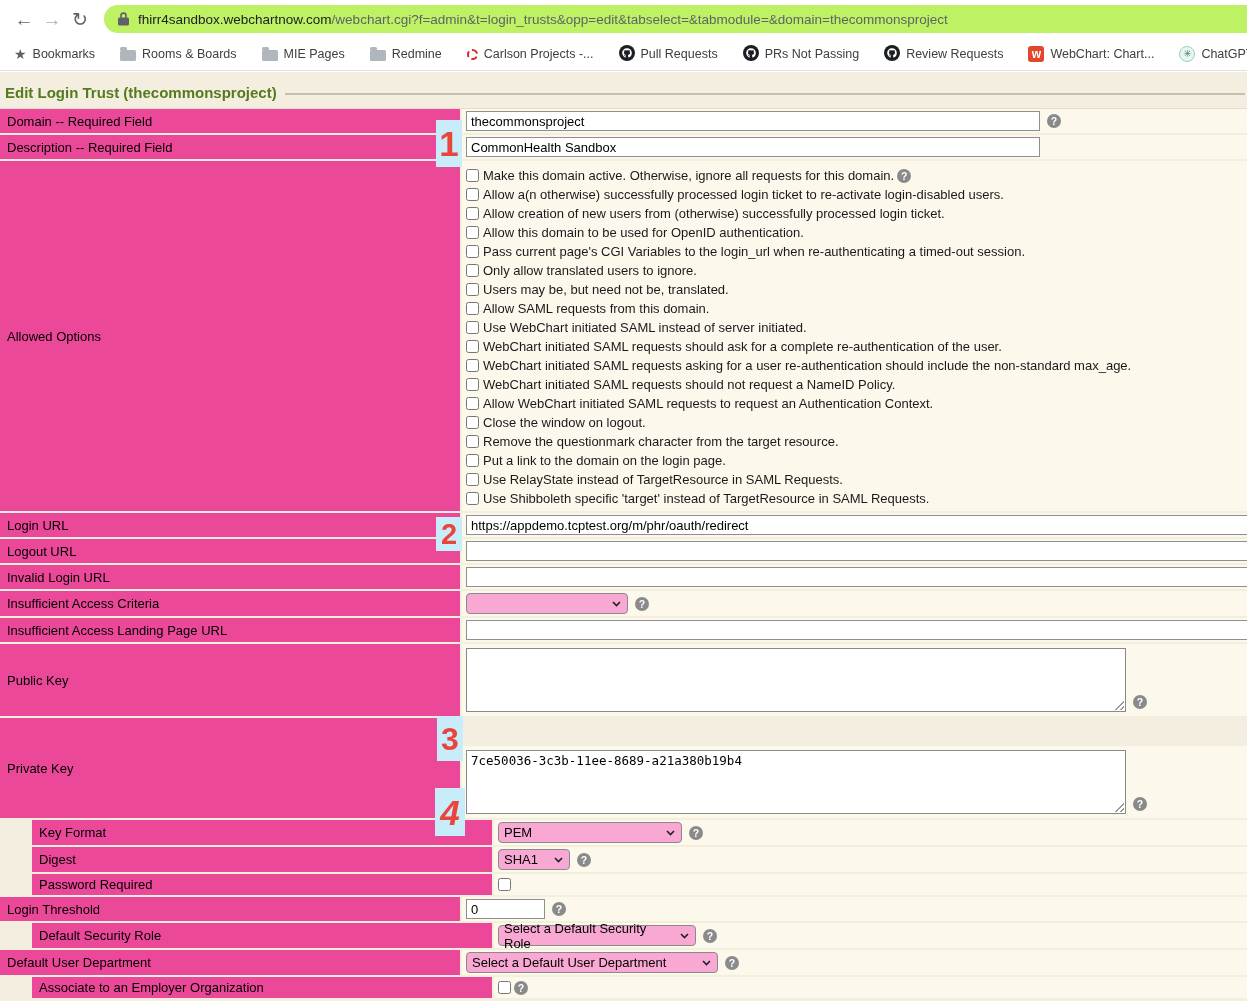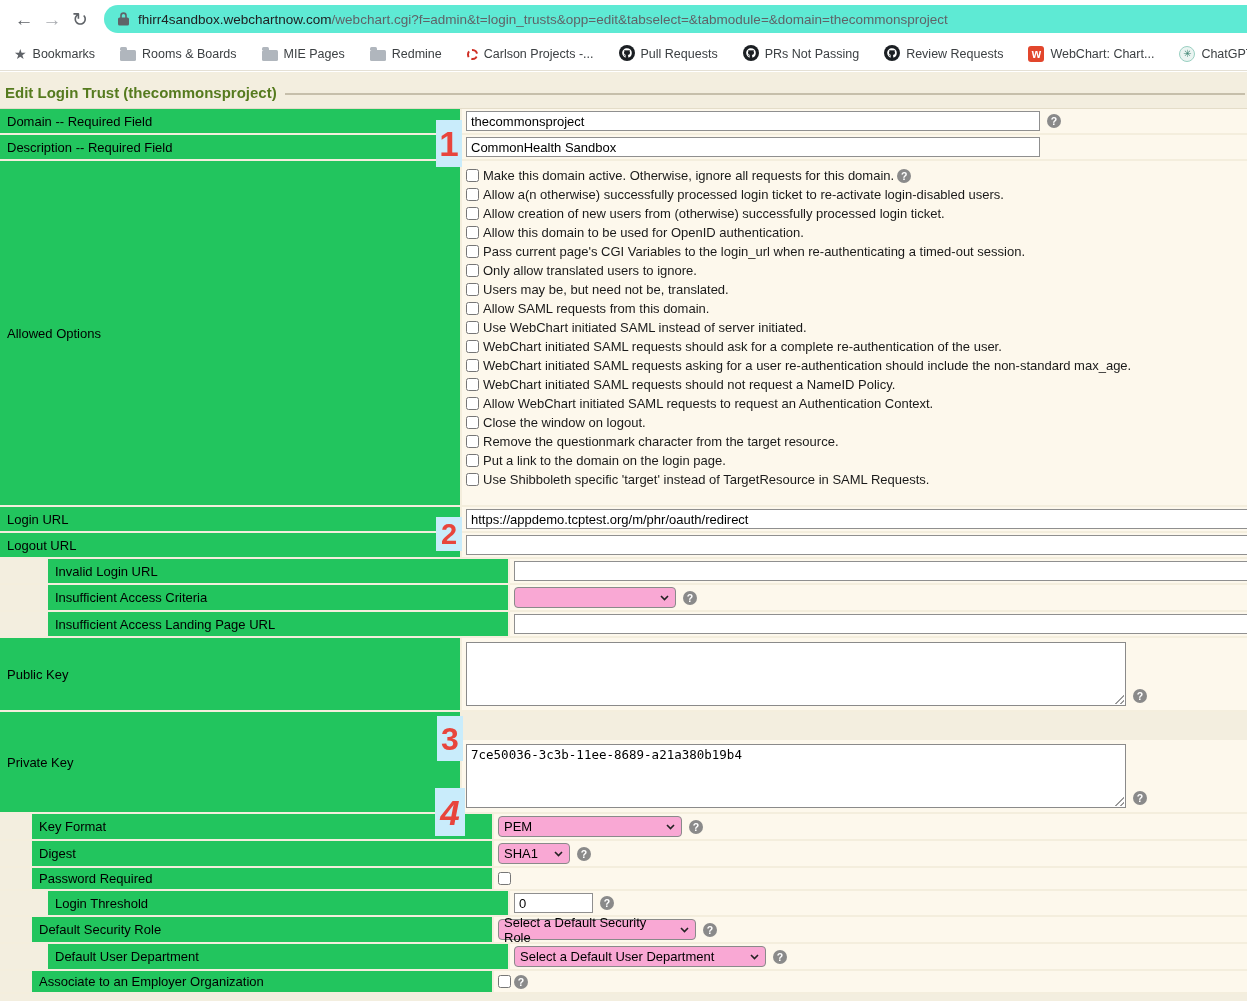--- a/index.html
+++ b/index.html
@@ -7,21 +7,21 @@
   body {
     width:1247px; height:1001px; overflow:hidden; position:relative;
     font-family:"Liberation Sans", sans-serif; background:#ffffff;
   }
 
   
   .chrome { height:38px; background:#fff; display:flex; align-items:center; padding-left:10px; }
   .nav-ico { width:28px; text-align:center; font-size:19px; color:#5f6368; flex:none; line-height:1; }
   .nav-ico.fwd { color:#a8abb0; }
   .url-pill {
-    flex:1; height:28px; margin-left:10px; background:#5eead4;
+    flex:1; height:28px; margin-left:10px; background:#bef264;
     border-radius:14px 0 0 14px; display:flex; align-items:center;
     padding-left:14px; white-space:nowrap; overflow:hidden;
   }
   .lock { margin-right:9px; flex:none; display:inline-flex; }
   .url-domain { color:#202124; font-size:13.5px; }
   .url-path { color:#5f6368; font-size:13.5px; }
 
   
   .bookmarks { height:33px; background:#fff; display:flex; align-items:center;
     padding-left:14px; gap:25px; border-bottom:1px solid #e4e0d5; white-space:nowrap; overflow:hidden; }
@@ -38,26 +38,26 @@
 
   
   .content { position:absolute; top:72px; left:0; right:0; bottom:0; background:#f3eedf; }
   .title-row { display:flex; align-items:center; padding:12px 0 7px 5px; }
   .page-title { color:#567b1f; font-size:15px; font-weight:bold; }
   .title-rule { flex:1; border-top:2px solid #c6bfab; margin:2px 2px 0 8px; }
 
   
   .frm { width:100%; border-top:1px solid #e4ddc9; }
   .row { display:flex; border-bottom:2px solid #f4eedd; }
-  .cell-label { width:462px; flex:none; background:#22c55e; border-right:2px solid #f4eedd;
+  .cell-label { width:462px; flex:none; background:#ec4899; border-right:2px solid #f4eedd;
     display:flex; align-items:center; padding:2px 8px 2px 7px; font-size:13px; color:#000; }
   .cell-value { flex:1; background:#fdf8ec; display:flex; align-items:center; padding:2px 0 2px 4px; }
   .cell-value.top { align-items:flex-start; }
   .cell-value.bottom { align-items:flex-end; }
-  .r25 { min-height:25px; } .r24 { min-height:24px;padding-left:48px; } .r23 { min-height:23px;padding-left:32px; }
+  .r25 { min-height:25px; } .r24 { min-height:24px; } .r23 { min-height:23px;padding-left:32px; }
   .r73 { min-height:73px; } .rtall { min-height:346px; }
 
   .text-input { height:20px; border:1px solid #8f8f8f; background:#fff; font:13px "Liberation Sans",sans-serif;
     padding:0 4px; color:#000; }
   .w-main { width:574px; } .w-url { width:844px; } .w-small { width:79px; }
 
   .sel { display:inline-flex; align-items:center; justify-content:space-between; height:21px;
     border:1px solid #8a8a8a; border-radius:4px; background:#f9a8d4; font-size:13px; color:#000;
     padding:0 6px 0 5px; }
   .chev { margin-left:8px; display:inline-flex; }
@@ -254,20 +254,24 @@
           <div class="cb-line">
             <span class="cb"></span>
             <span>Remove the questionmark character from the target resource.</span>
           </div>
           <div class="cb-line">
             <span class="cb"></span>
             <span>Put a link to the domain on the login page.</span>
           </div>
           <div class="cb-line">
             <span class="cb"></span>
+            <span>Use RelayState instead of TargetResource in SAML Requests.</span>
+          </div>
+          <div class="cb-line">
+            <span class="cb"></span>
             <span>Use Shibboleth specific 'target' instead of TargetResource in SAML Requests.</span>
           </div>
         </div>
       </div>
     </div>
 
     <div class="row r25">
       <div class="cell-label">Login URL</div>
       <div class="cell-value">
         <input class="text-input w-url" value="https://appdemo.tcptest.org/m/phr/oauth/redirect" style="">

